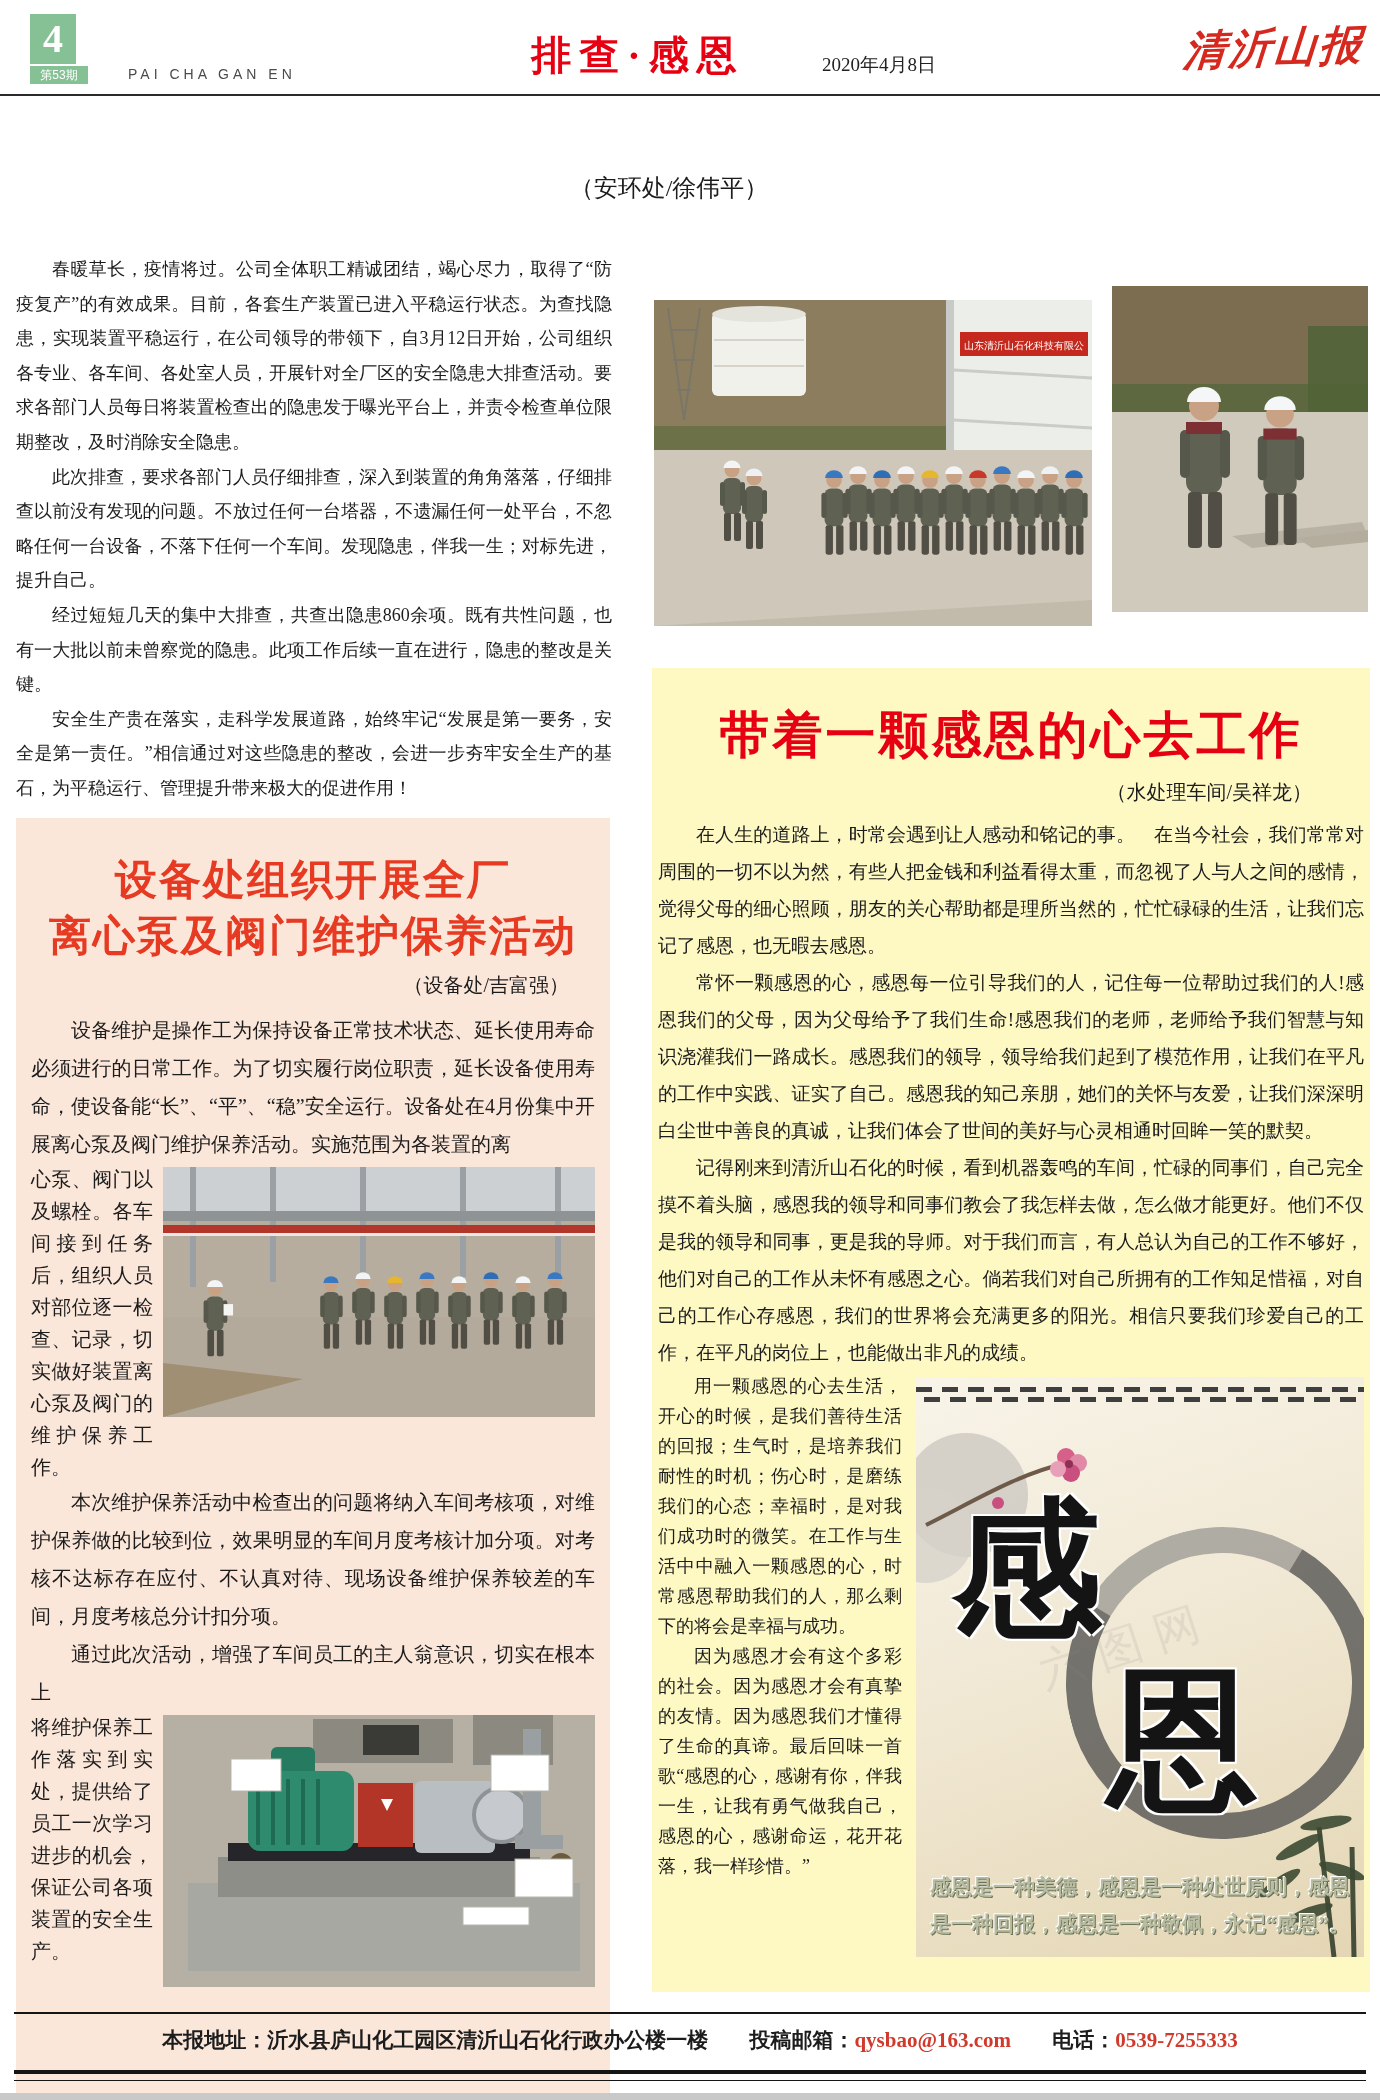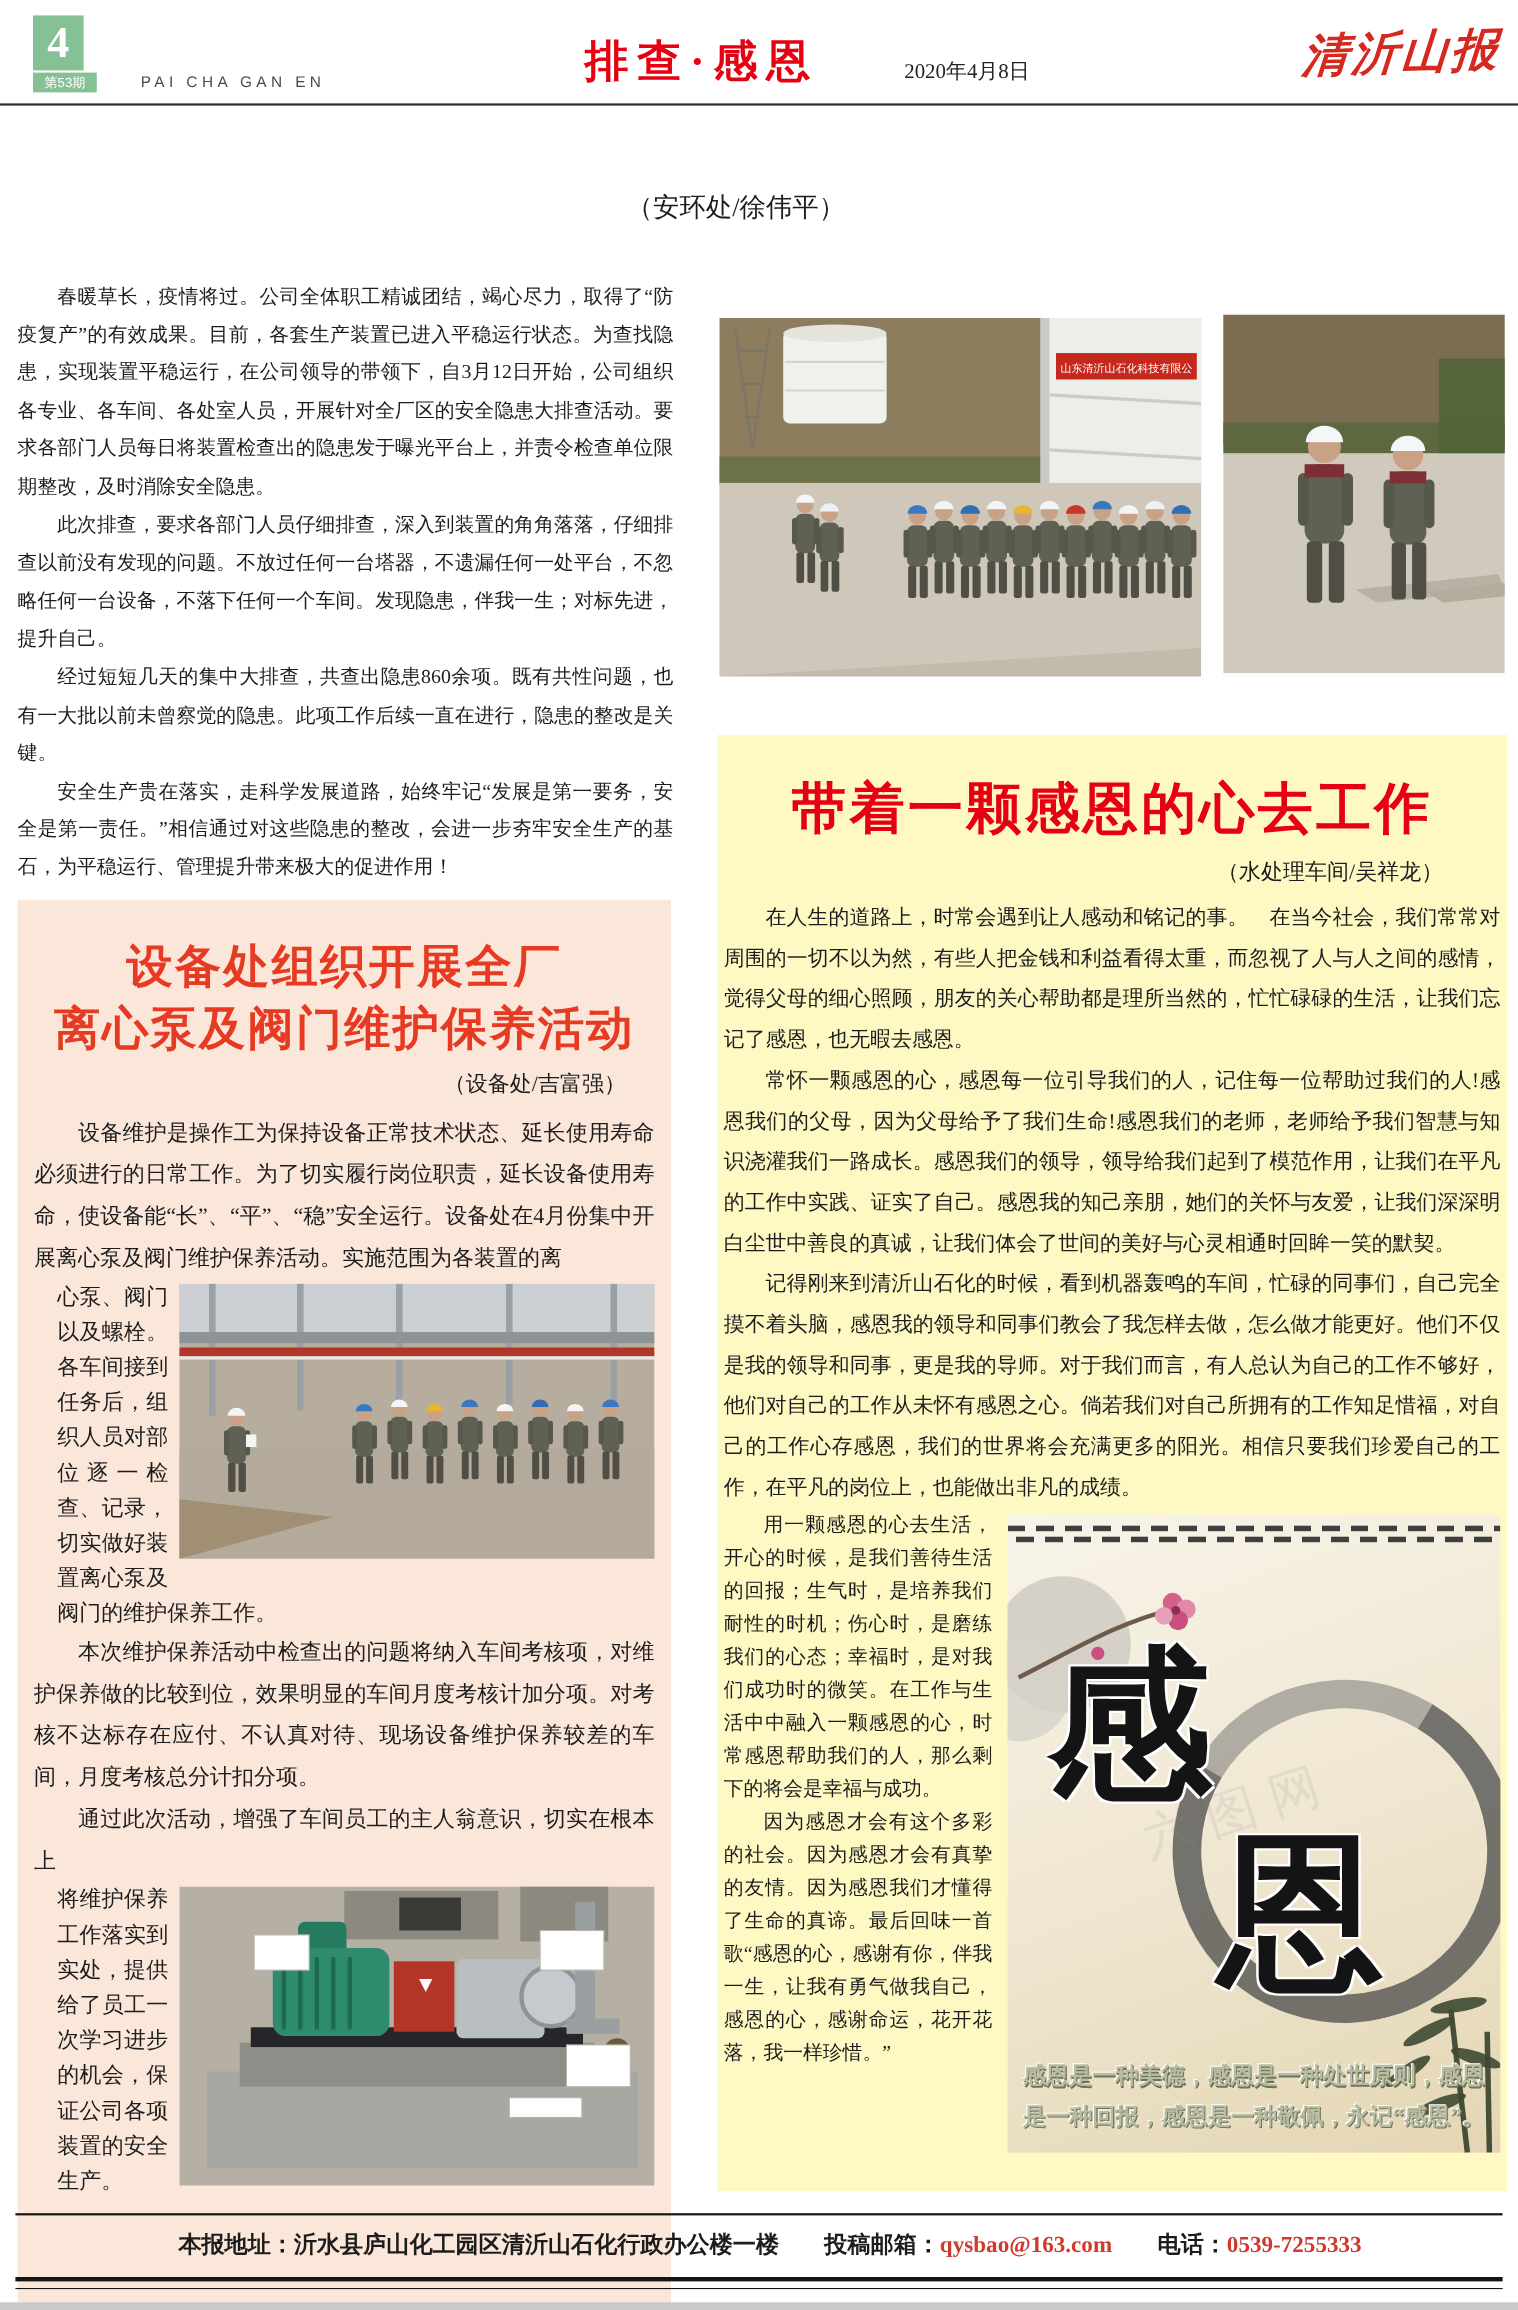--- a/index.html
+++ b/index.html
@@ -20,33 +20,33 @@
   .masthead{right:16px;top:20px;font-size:42px;font-weight:bold;color:#d5281e;
             font-style:italic;letter-spacing:3px;transform:skewX(-6deg) rotate(-2deg);}
   .header-rule{left:0;right:0;top:94px;height:2px;background:#2a2a2a;}
 
   
   .a1-title{left:0;top:106px;width:1380px;text-align:center;font-size:52px;font-weight:bold;
             color:#1d6cb3;letter-spacing:3px;}
   .a1-byline{left:0;top:172px;width:1112px;text-align:center;text-indent:170px;font-size:24px;padding-left:28px;}
   .a1-body{left:16px;top:252px;width:596px;font-size:18px;line-height:34.6px;text-align:justify;}
   .a1-body p{margin:0;text-indent:2em;}
-  .photoA{left:654px;top:289px;width:438px;height:258px;}
+  .photoA{left:654px;top:300px;width:438px;height:258px;}
   .photoB{left:1112px;top:286px;width:256px;height:326px;}
   .photo svg{display:block;}
 
   
   .pink-box{left:16px;top:818px;width:594px;height:1322px;background:#fbe7da;
             box-sizing:border-box;padding:0 15px;overflow:hidden;}
   .pink-title{margin:34px 0 0 0;text-align:center;font-size:42px;line-height:56px;
               font-weight:bold;color:#e63a22;letter-spacing:2px;}
   .pink-byline{text-align:right;padding-right:26px;font-size:20px;margin-top:8px;}
   .pink-body{margin-top:12px;font-size:20px;line-height:38px;text-align:justify;}
   .pink-body p{margin:0;text-indent:2em;}
-  .wrapblock{line-height:32px;margin-left:21px;}
+  .wrapblock{line-height:32px;}
   .wrapblock p{margin:0;text-indent:0;font-size:20px;line-height:32px;}
   .float-right{float:right;margin:4px 0 6px 10px;}
   .clear{clear:both;}
 
   
   .blue-box{left:652px;top:668px;width:718px;height:1324px;background:#fef9c3;
             box-sizing:border-box;padding:0 6px;overflow:hidden;}
   .blue-title{margin:34px 0 0 0;text-align:center;font-size:50px;font-weight:bold;
               color:#e60012;letter-spacing:3px;}
   .blue-byline{text-align:right;padding-right:52px;font-size:20px;margin-top:10px;}

